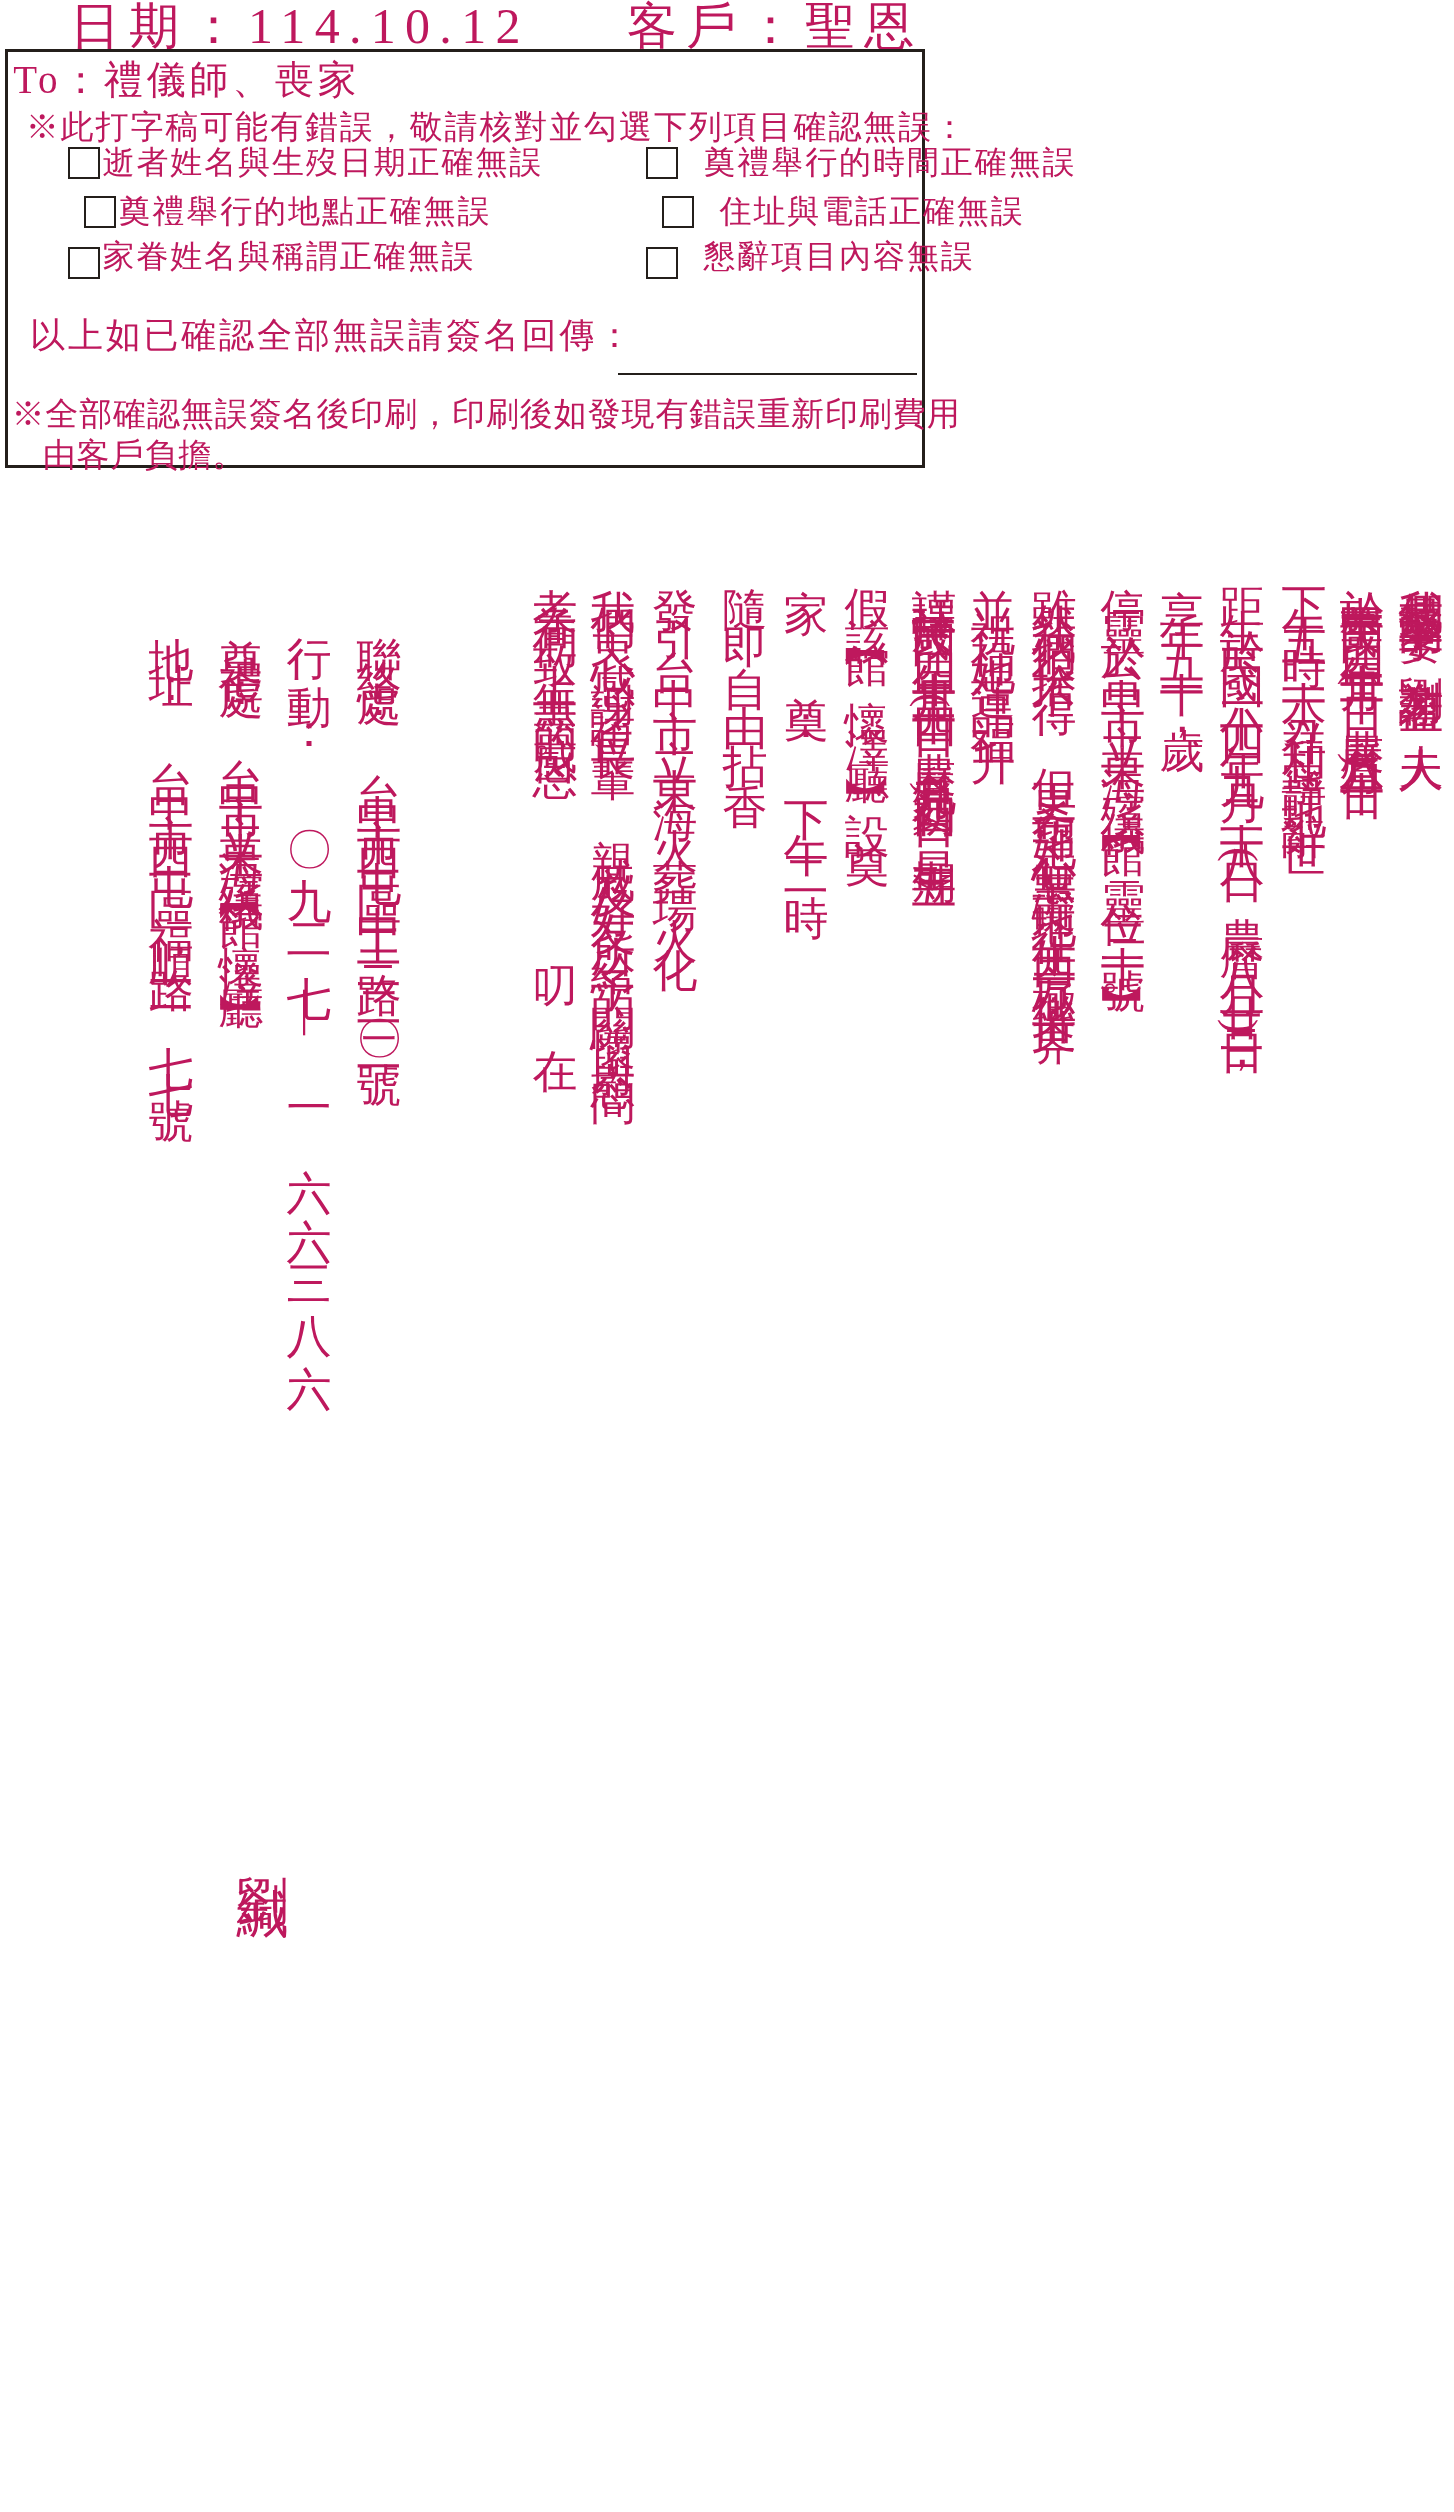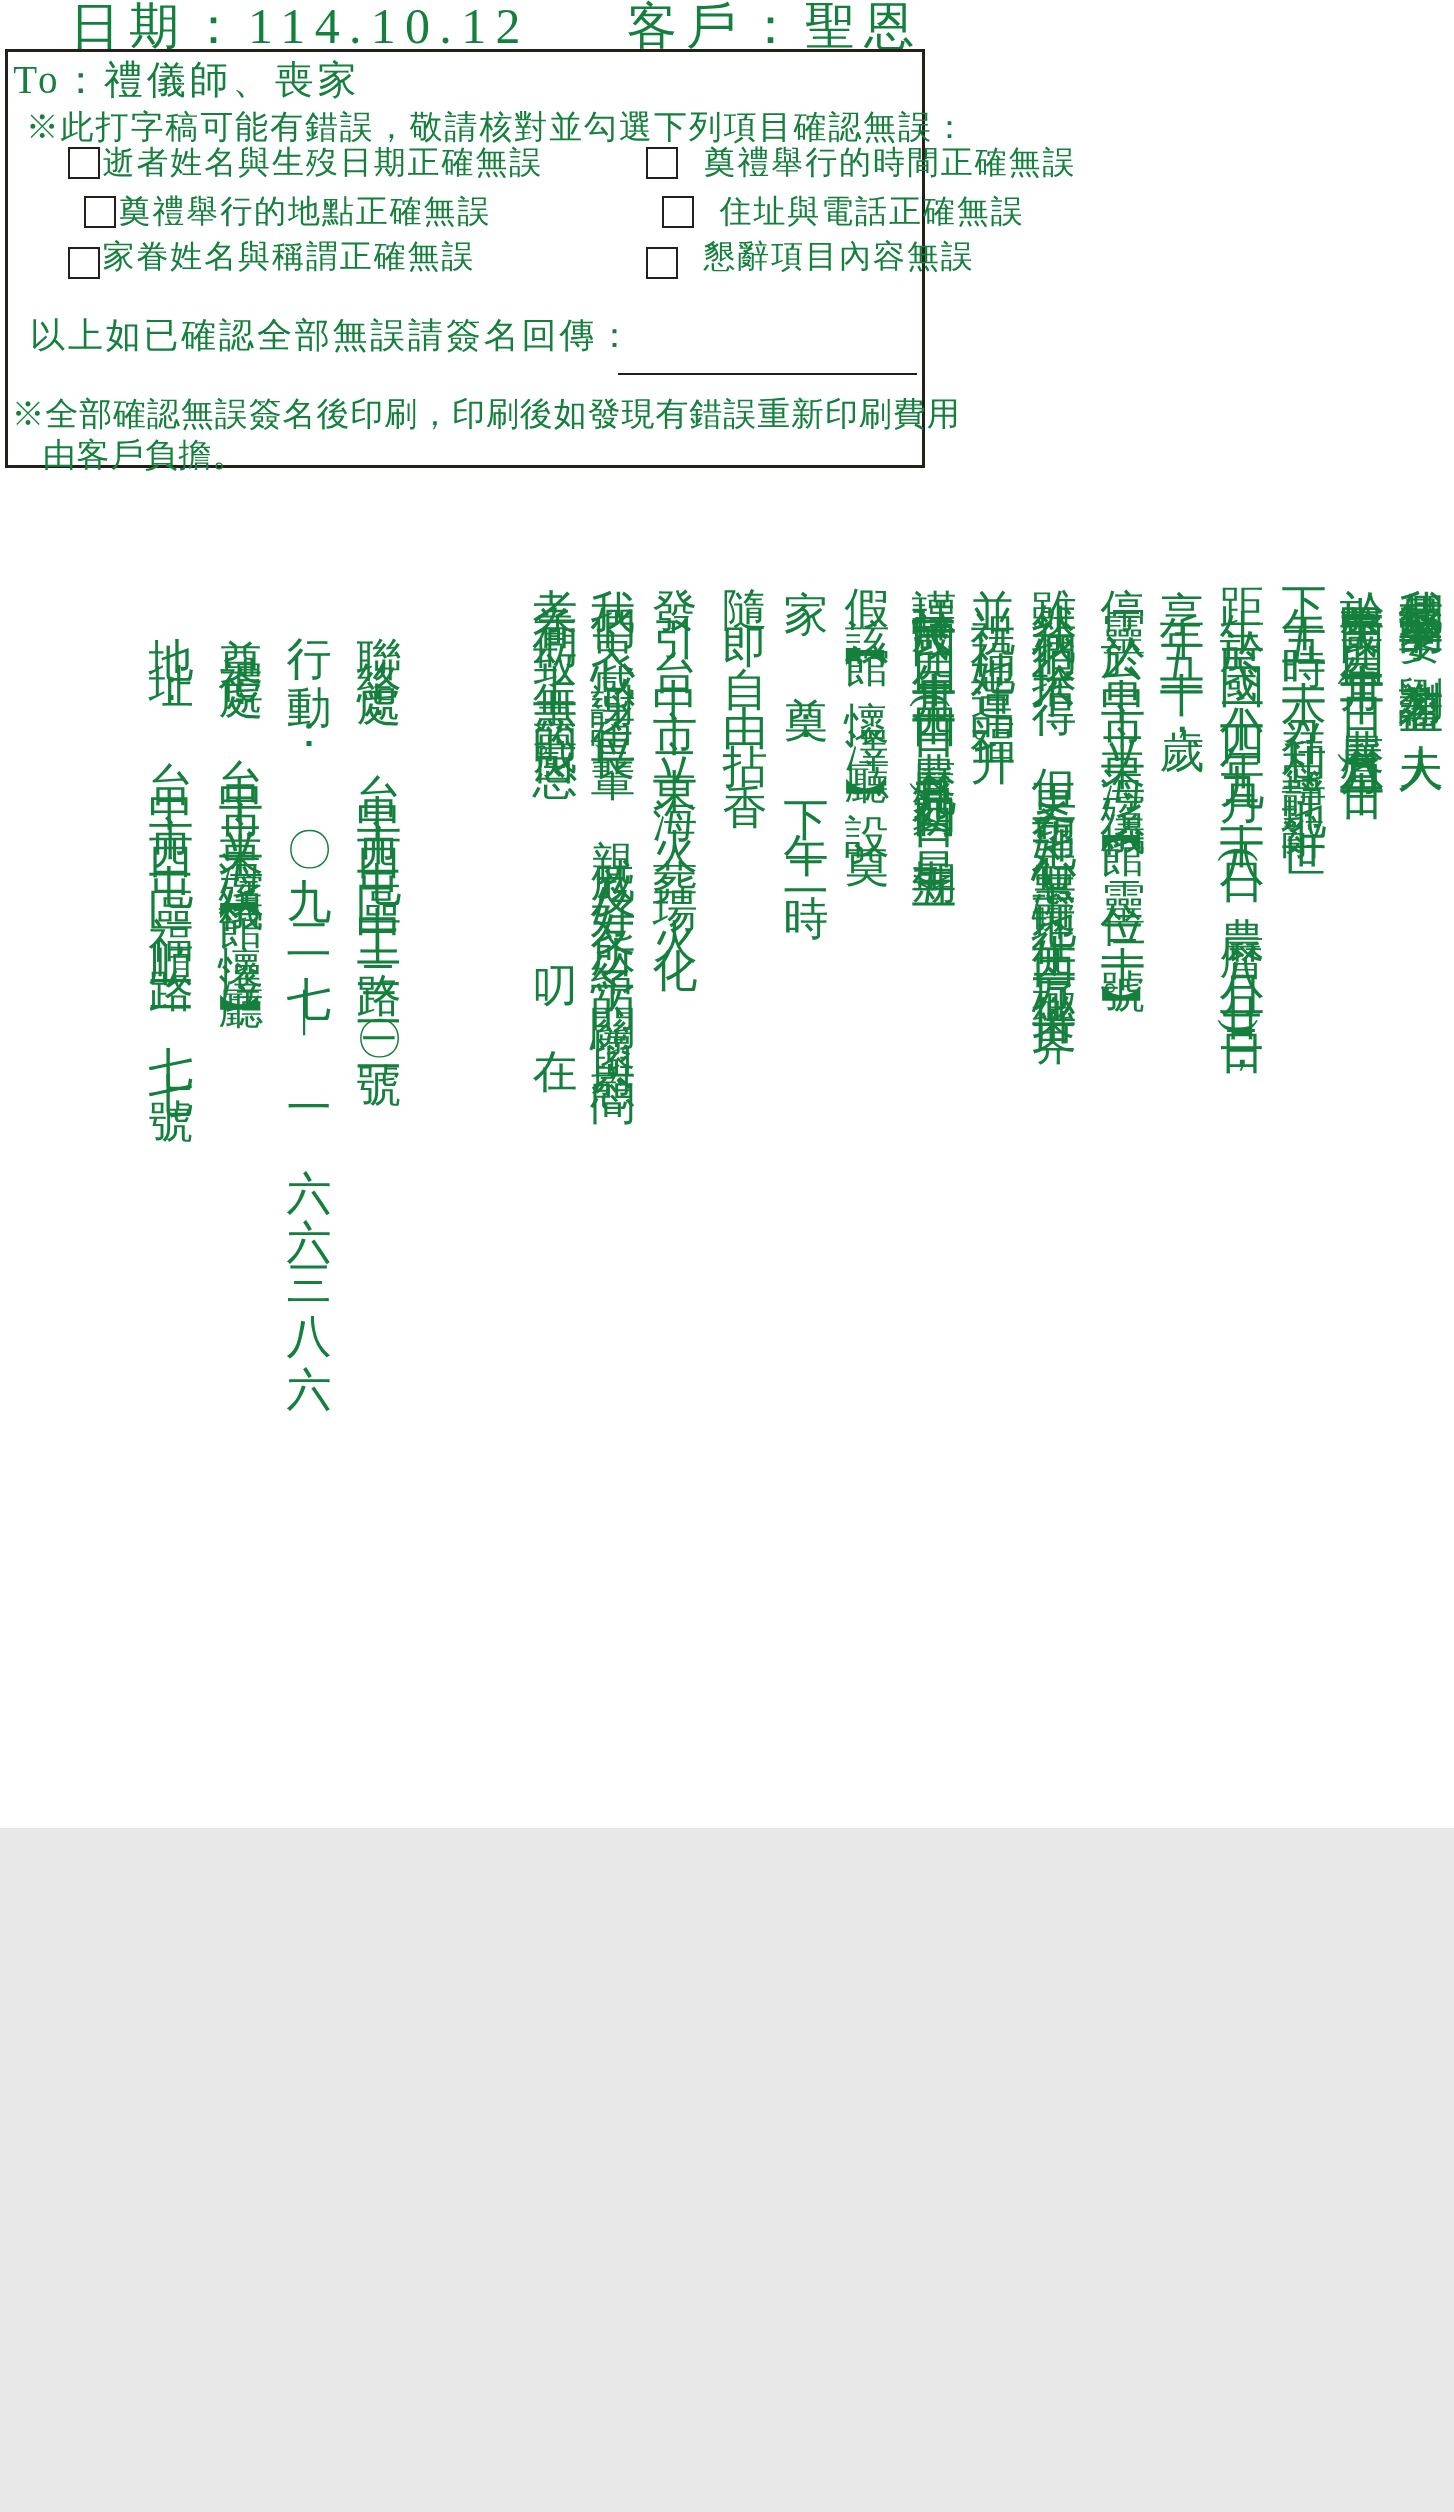--- a/index.html
+++ b/index.html
@@ -1,20 +1,20 @@
 <!DOCTYPE html>
 <html style="font-size:15px"><head>
 <meta charset="utf-8">
 <style>
   html,body{margin:0;padding:0;background:#e8e8e8;}
   .page{
     position:relative;
-    width:1455px;height:1828px;
+    width:1455px;height:2512px;
     background:#ffffff;
-    color:#15803d;
+    color:#be185d;
     font-family:"Liberation Serif","DejaVu Serif",serif;
     overflow:hidden;
   }
   
   .hdr{position:absolute;top:1.9px;left:0;width:100%;height:49px;font-size:50px;line-height:49px;letter-spacing:9.3px;}
   .hdr .date{position:absolute;left:70px;top:0;}
   .hdr .client{position:absolute;left:627px;top:0;text-align:right;}
   
   .proof{
     position:absolute;left:4.7px;top:49px;width:920px;height:419px;

